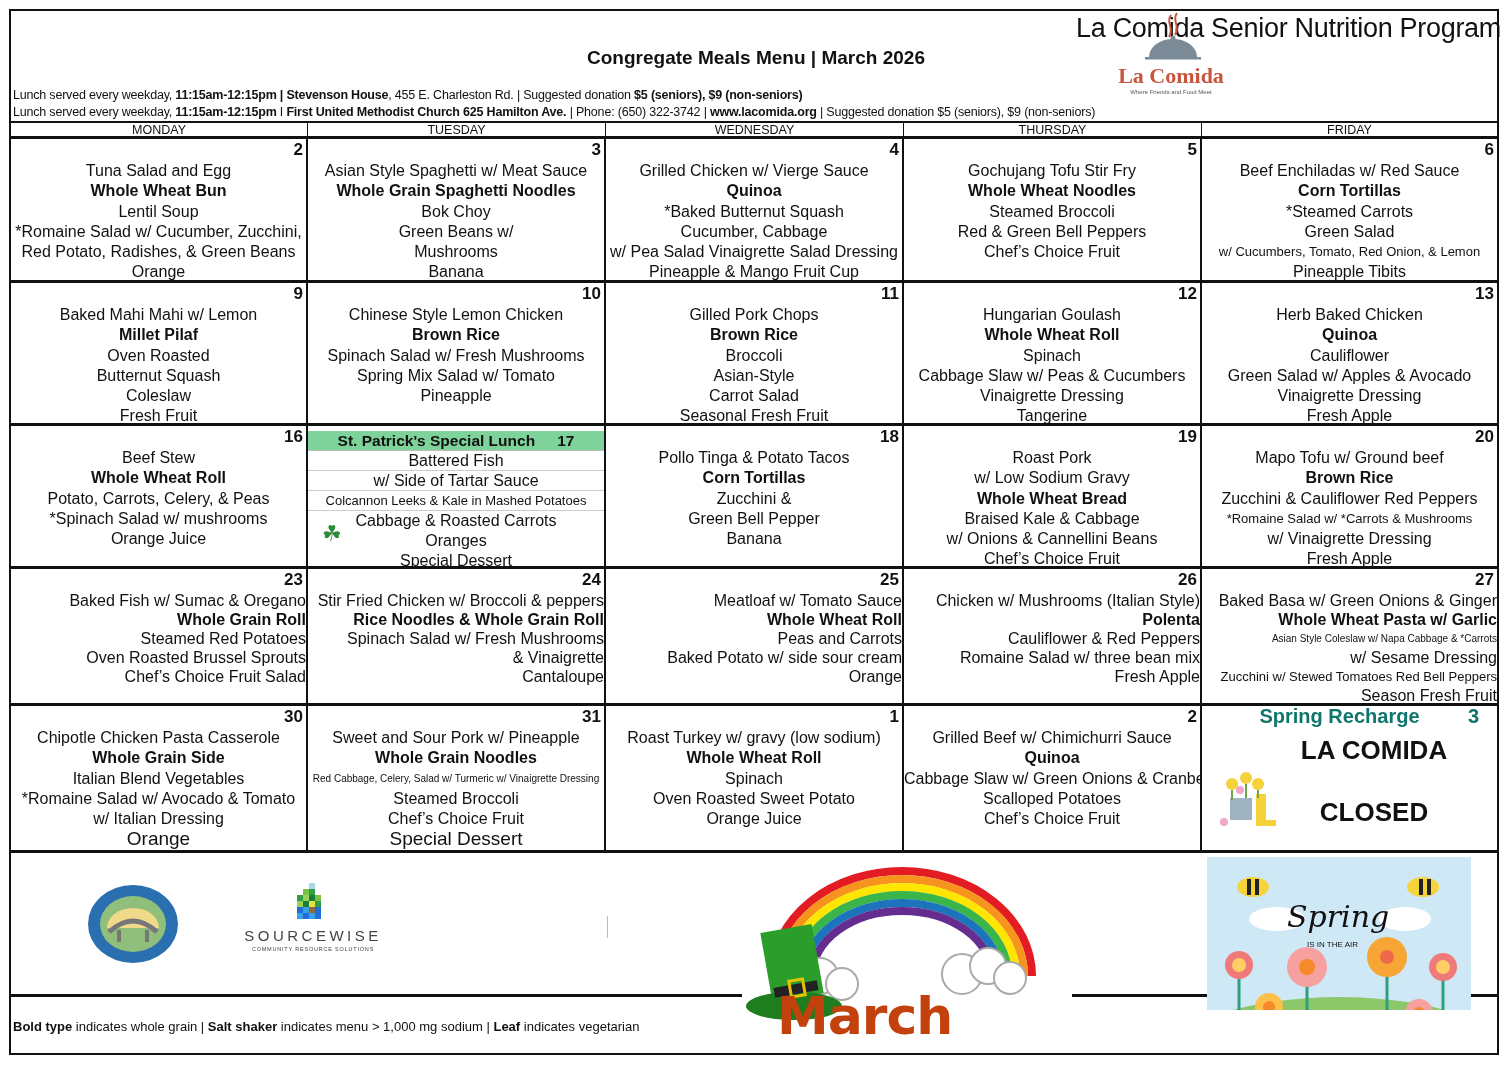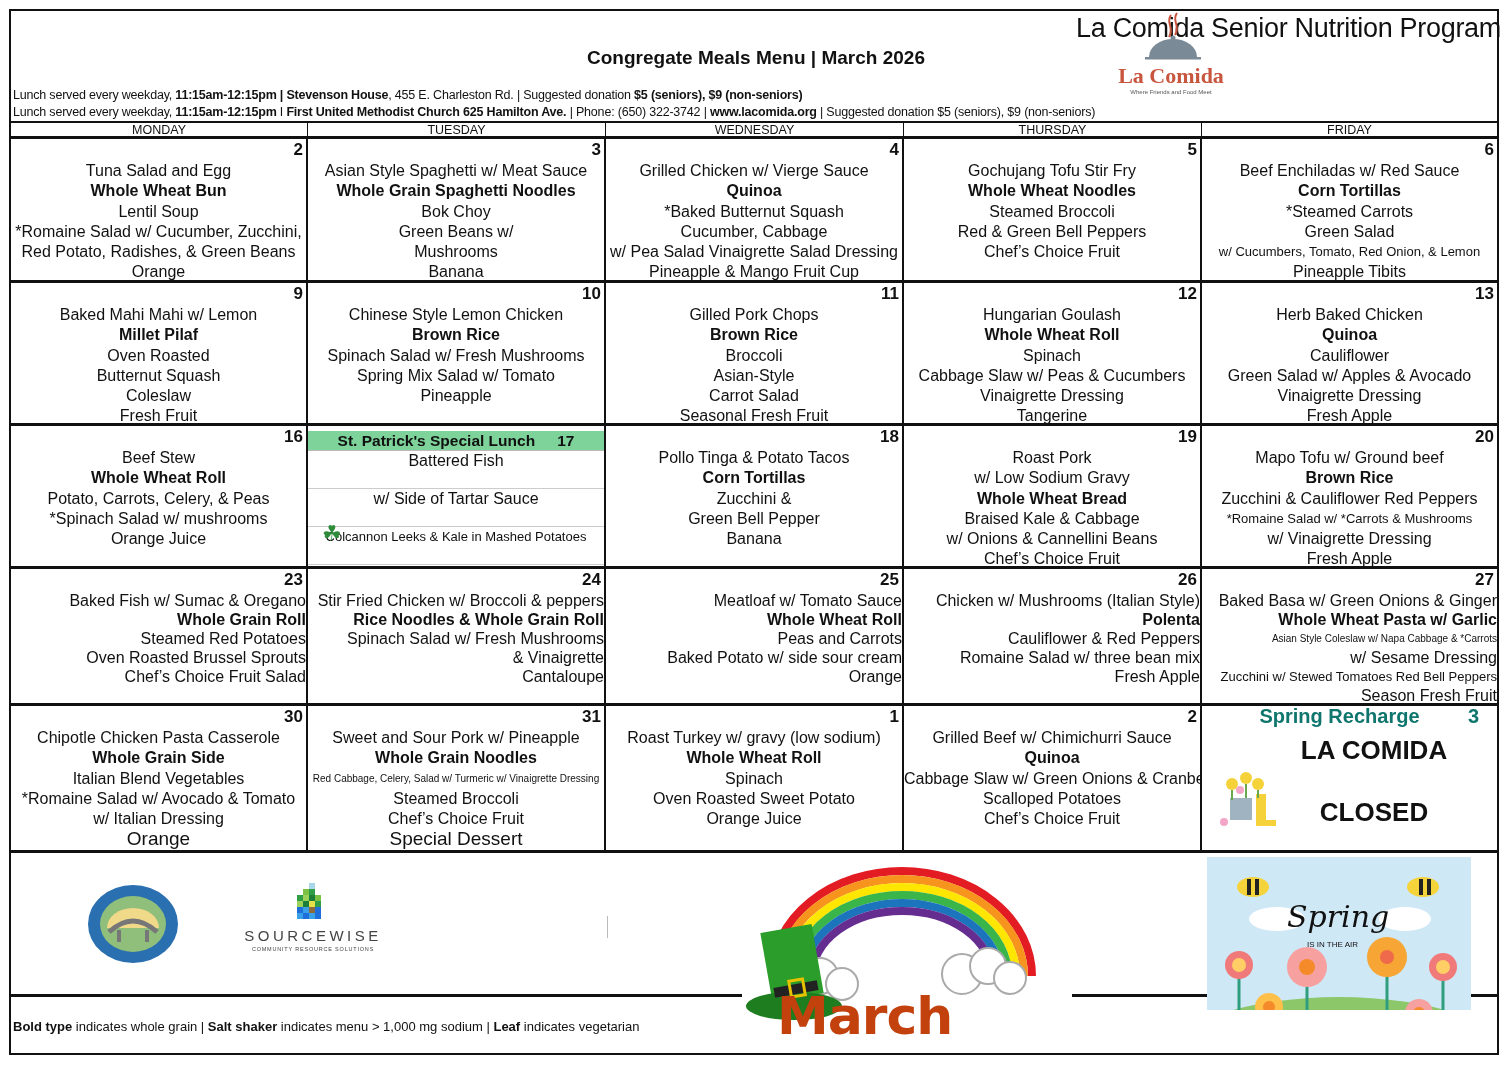--- a/index.html
+++ b/index.html
@@ -23,21 +23,21 @@
   .row1 { height: 144px; } .row2 { height: 143px; } .row3 { height: 143px; } .row4 { height: 137px; } .row5 { height: 147px; }
   .daynum { position: absolute; right: 3px; top: 0px; font-size: 17px; font-weight: bold; line-height: 22px; }
   .cell .b { font-weight: bold; }
   .cell .sm { font-size: 13px; }
   .cell .xs { font-size: 10px; }
   .cell .lg { font-size: 19px; }
   .row4 .line, .row4 .b { line-height: 19px; text-align: right; }
   .stpat { padding-top: 5px; }
   .stpat .banner { background: #7dd39a; font-weight: bold; height: 20px; line-height: 20px; font-size: 15.5px; border-bottom: 1px solid #bbb; }
   .stpat .banner .num { margin-left: 22px; }
-  .stpat .ln { border-bottom: 1px solid #ccc; height: 38px; line-height: 20px; }
+  .stpat .ln { border-bottom: 1px solid #ccc; height: 20px; line-height: 20px; }
   .stpat .ln.nb { border-bottom: none; }
   .shamrock { position: absolute; left: 14px; top: 98px; font-size: 22px; color: #2e8b3a; }
   .closed { padding-top: 0; }
   .closed .sr { color: #0f766e; font-weight: bold; font-size: 20px; line-height: 20px; margin-left: -20px; }
   .closed .sr .num { position: absolute; right: 18px; top: 0; }
   .closed .big { font-size: 26px; font-weight: bold; position: absolute; left: 72px; width: 200px; text-align: center; }
   .closed .big1 { top: 34px; } .closed .big2 { top: 96px; }
   .flowers { position: absolute; left: 14px; top: 62px; width: 70px; height: 62px; }
   .footer-top { position: absolute; left: 0; top: 842px; width: 1486px; height: 144px; border-bottom: 3px solid #111; }
   .legend { position: absolute; left: 2px; top: 1008px; font-size: 13px; white-space: nowrap; }

